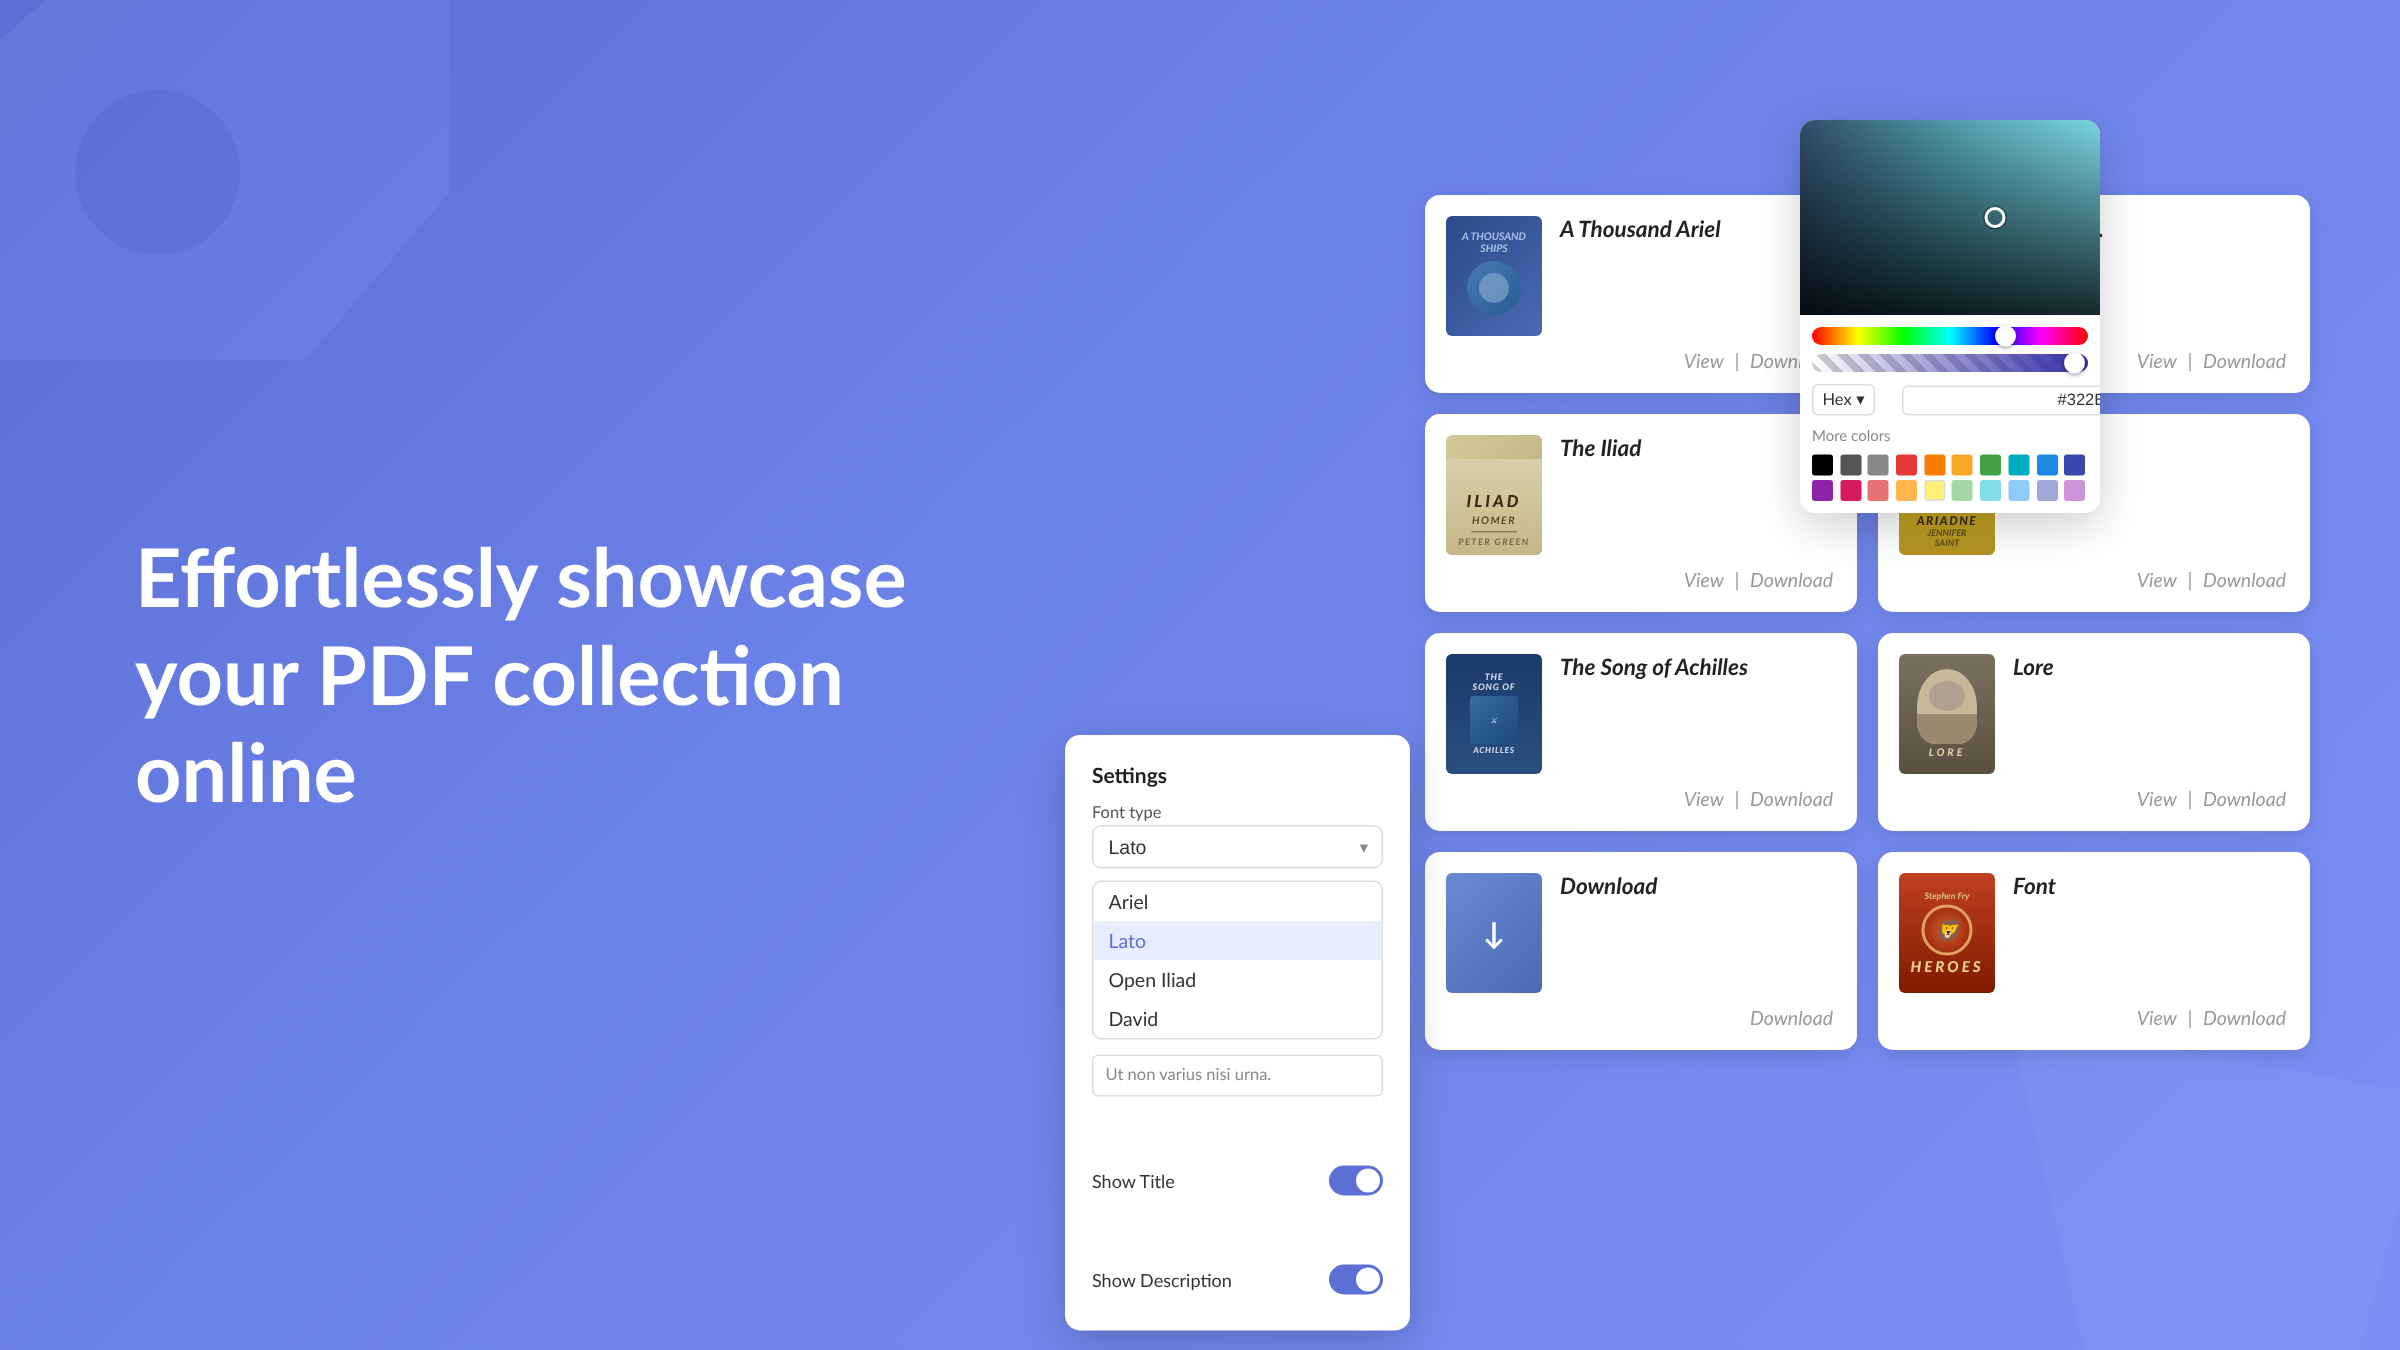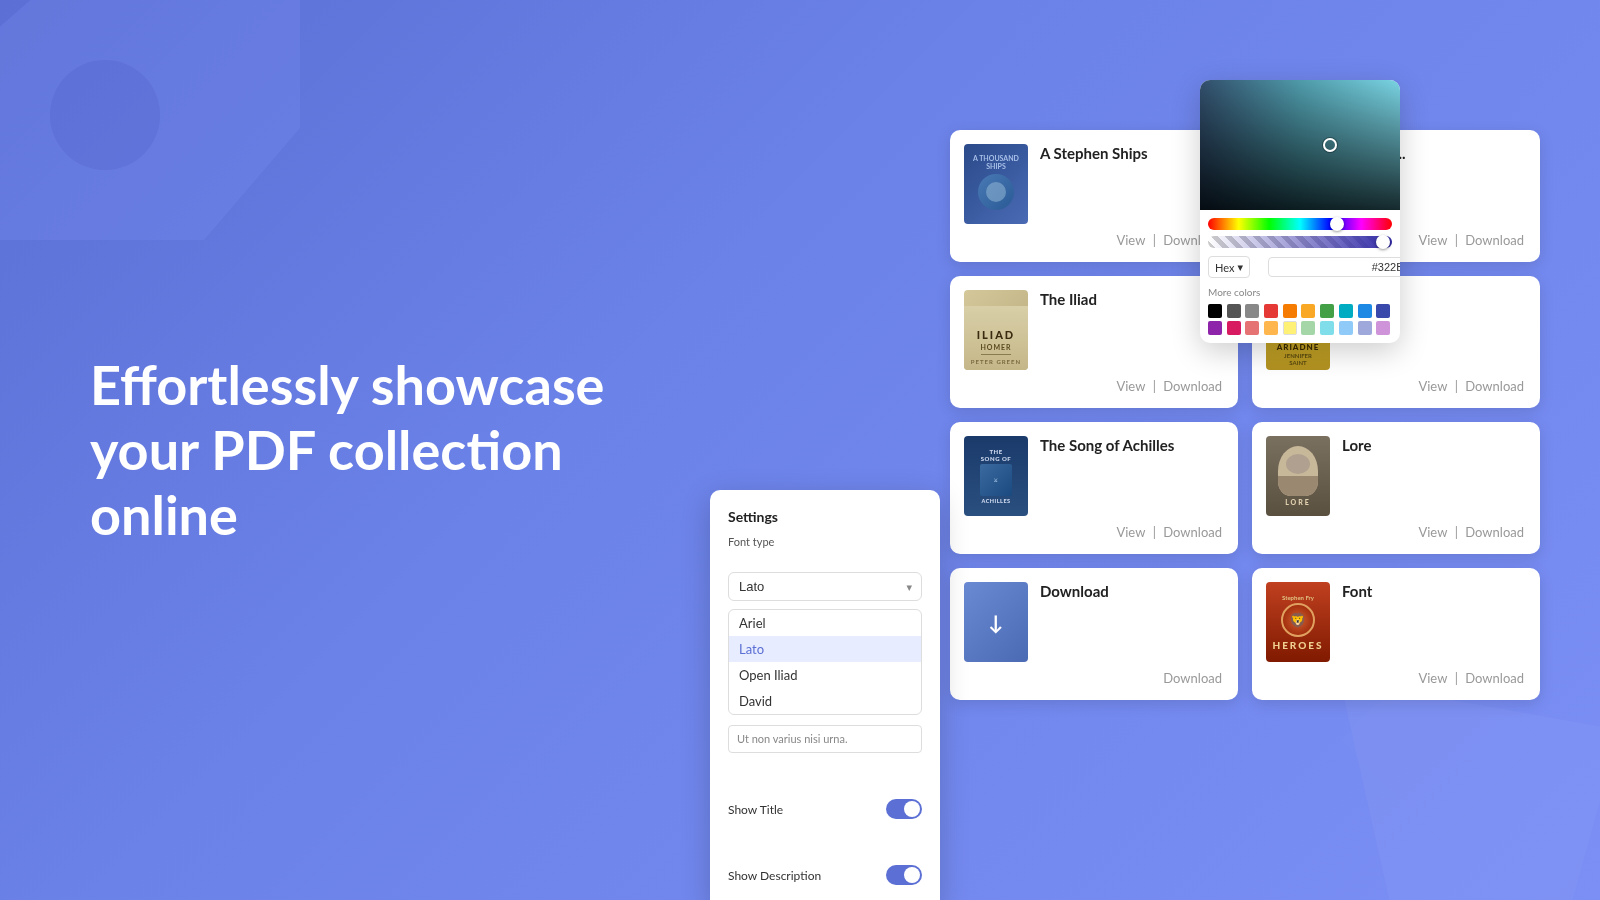--- a/index.html
+++ b/index.html
@@ -76,20 +76,21 @@
       position: absolute;
       right: 60px;
       top: 130px;
       width: 590px;
     }
 
     .book-grid {
       display: grid;
       grid-template-columns: 1fr 1fr;
       gap: 14px;
+      font-style: italic;
     }
 
     .book-card {
       background: white;
       border-radius: 10px;
       padding: 14px;
       display: flex;
       flex-direction: column;
       gap: 8px;
       box-shadow: 0 4px 15px rgba(0,0,0,0.12);
@@ -187,21 +188,21 @@
     .settings-title {
       font-size: 14px;
       font-weight: 700;
       color: #222;
       margin-bottom: 10px;
     }
 
     .settings-label {
       font-size: 11px;
       color: #555;
-      margin-bottom: 24px;
+      margin-bottom: 2px;
     }
 
     .settings-select-wrapper {
       position: relative;
       margin-bottom: 8px;
     }
 
     .settings-select {
       width: 100%;
       padding: 6px 10px;
@@ -487,21 +488,21 @@
       <div class="book-card-top">
         <div class="book-cover cover-thousand-ships">
           <div class="cover-thousand-ships-inner">
             <div style="font-size:7px;color:#a8c0e8;font-weight:700;">A THOUSAND</div>
             <div style="font-size:7px;color:#a8c0e8;font-weight:700;">SHIPS</div>
             <div style="width:36px;height:36px;margin:4px auto;border-radius:50%;background:linear-gradient(135deg,#4a7ab5,#2a5a95);display:flex;align-items:center;justify-content:center;">
               <div style="width:20px;height:20px;border-radius:50%;background:#8ab0d0;opacity:0.6;"></div>
             </div>
           </div>
         </div>
-        <div class="book-title-text">A Stephen Ships</div>
+        <div class="book-title-text">A Thousand Ariel</div>
       </div>
       <div class="book-actions">
         <span style="cursor:pointer;">View</span>
         <span>|</span>
         <span style="cursor:pointer;">Download</span>
       </div>
     </div>
 
     <div class="book-card">
       <div class="book-card-top">

